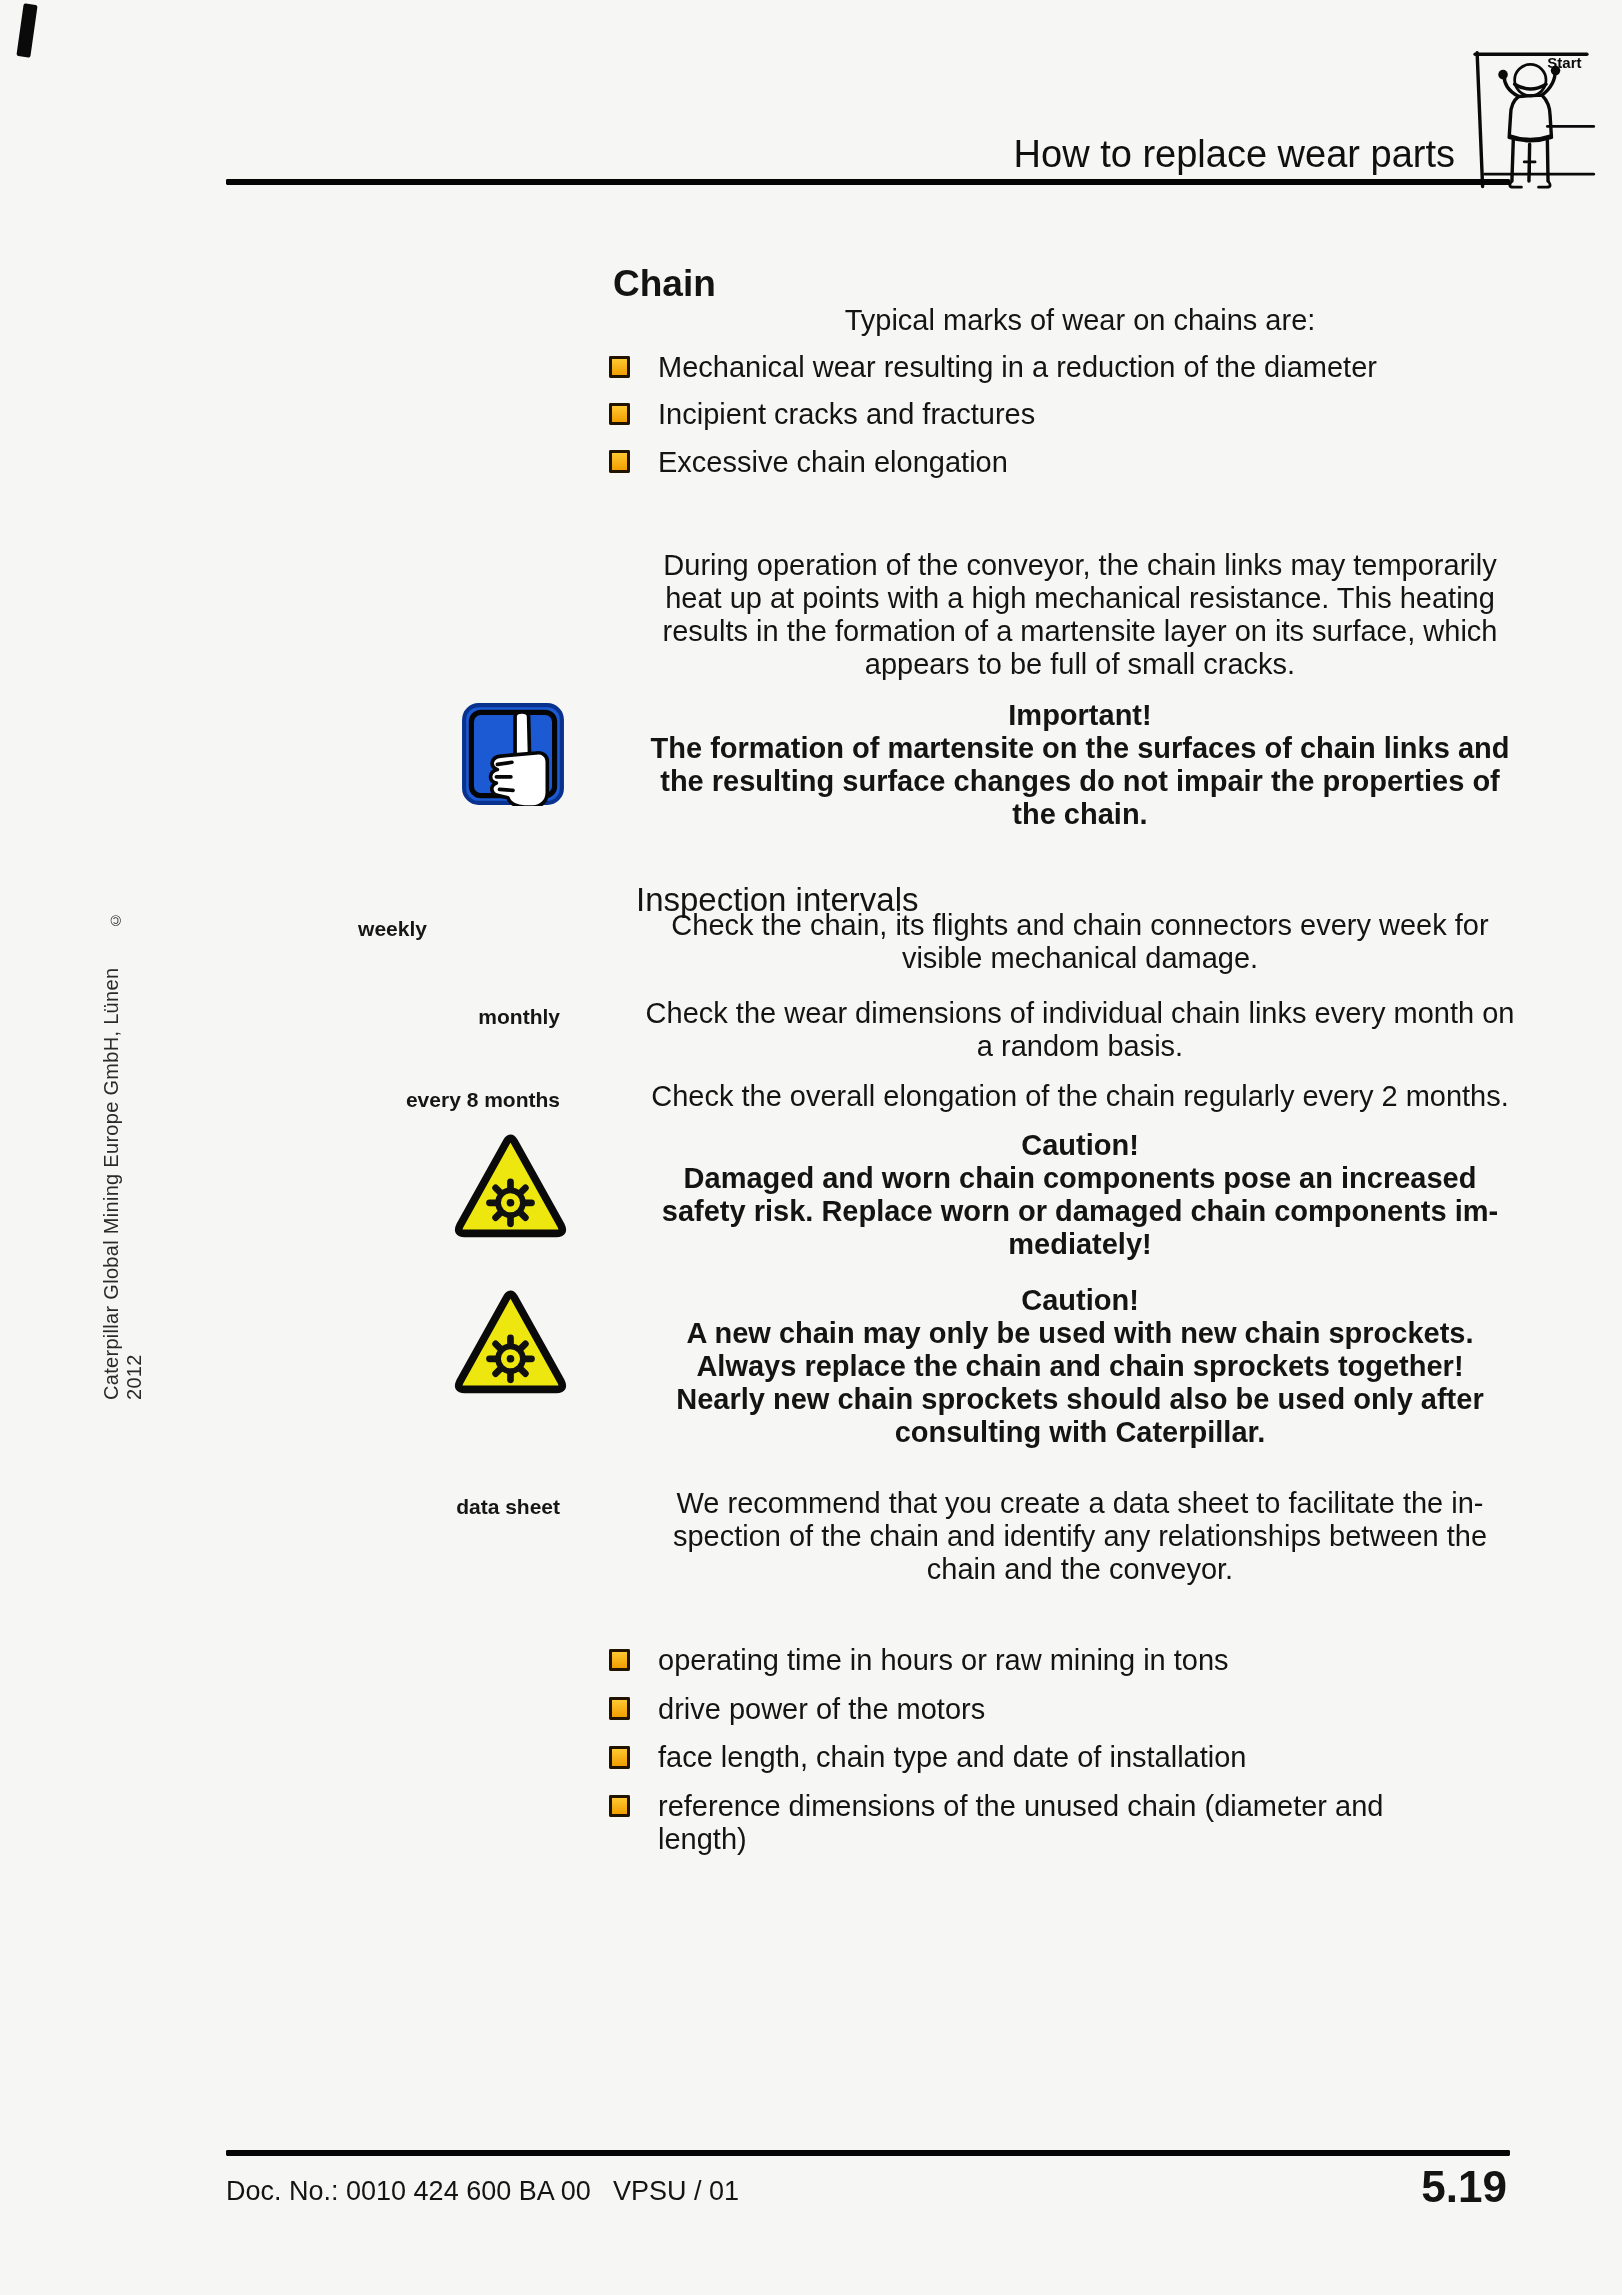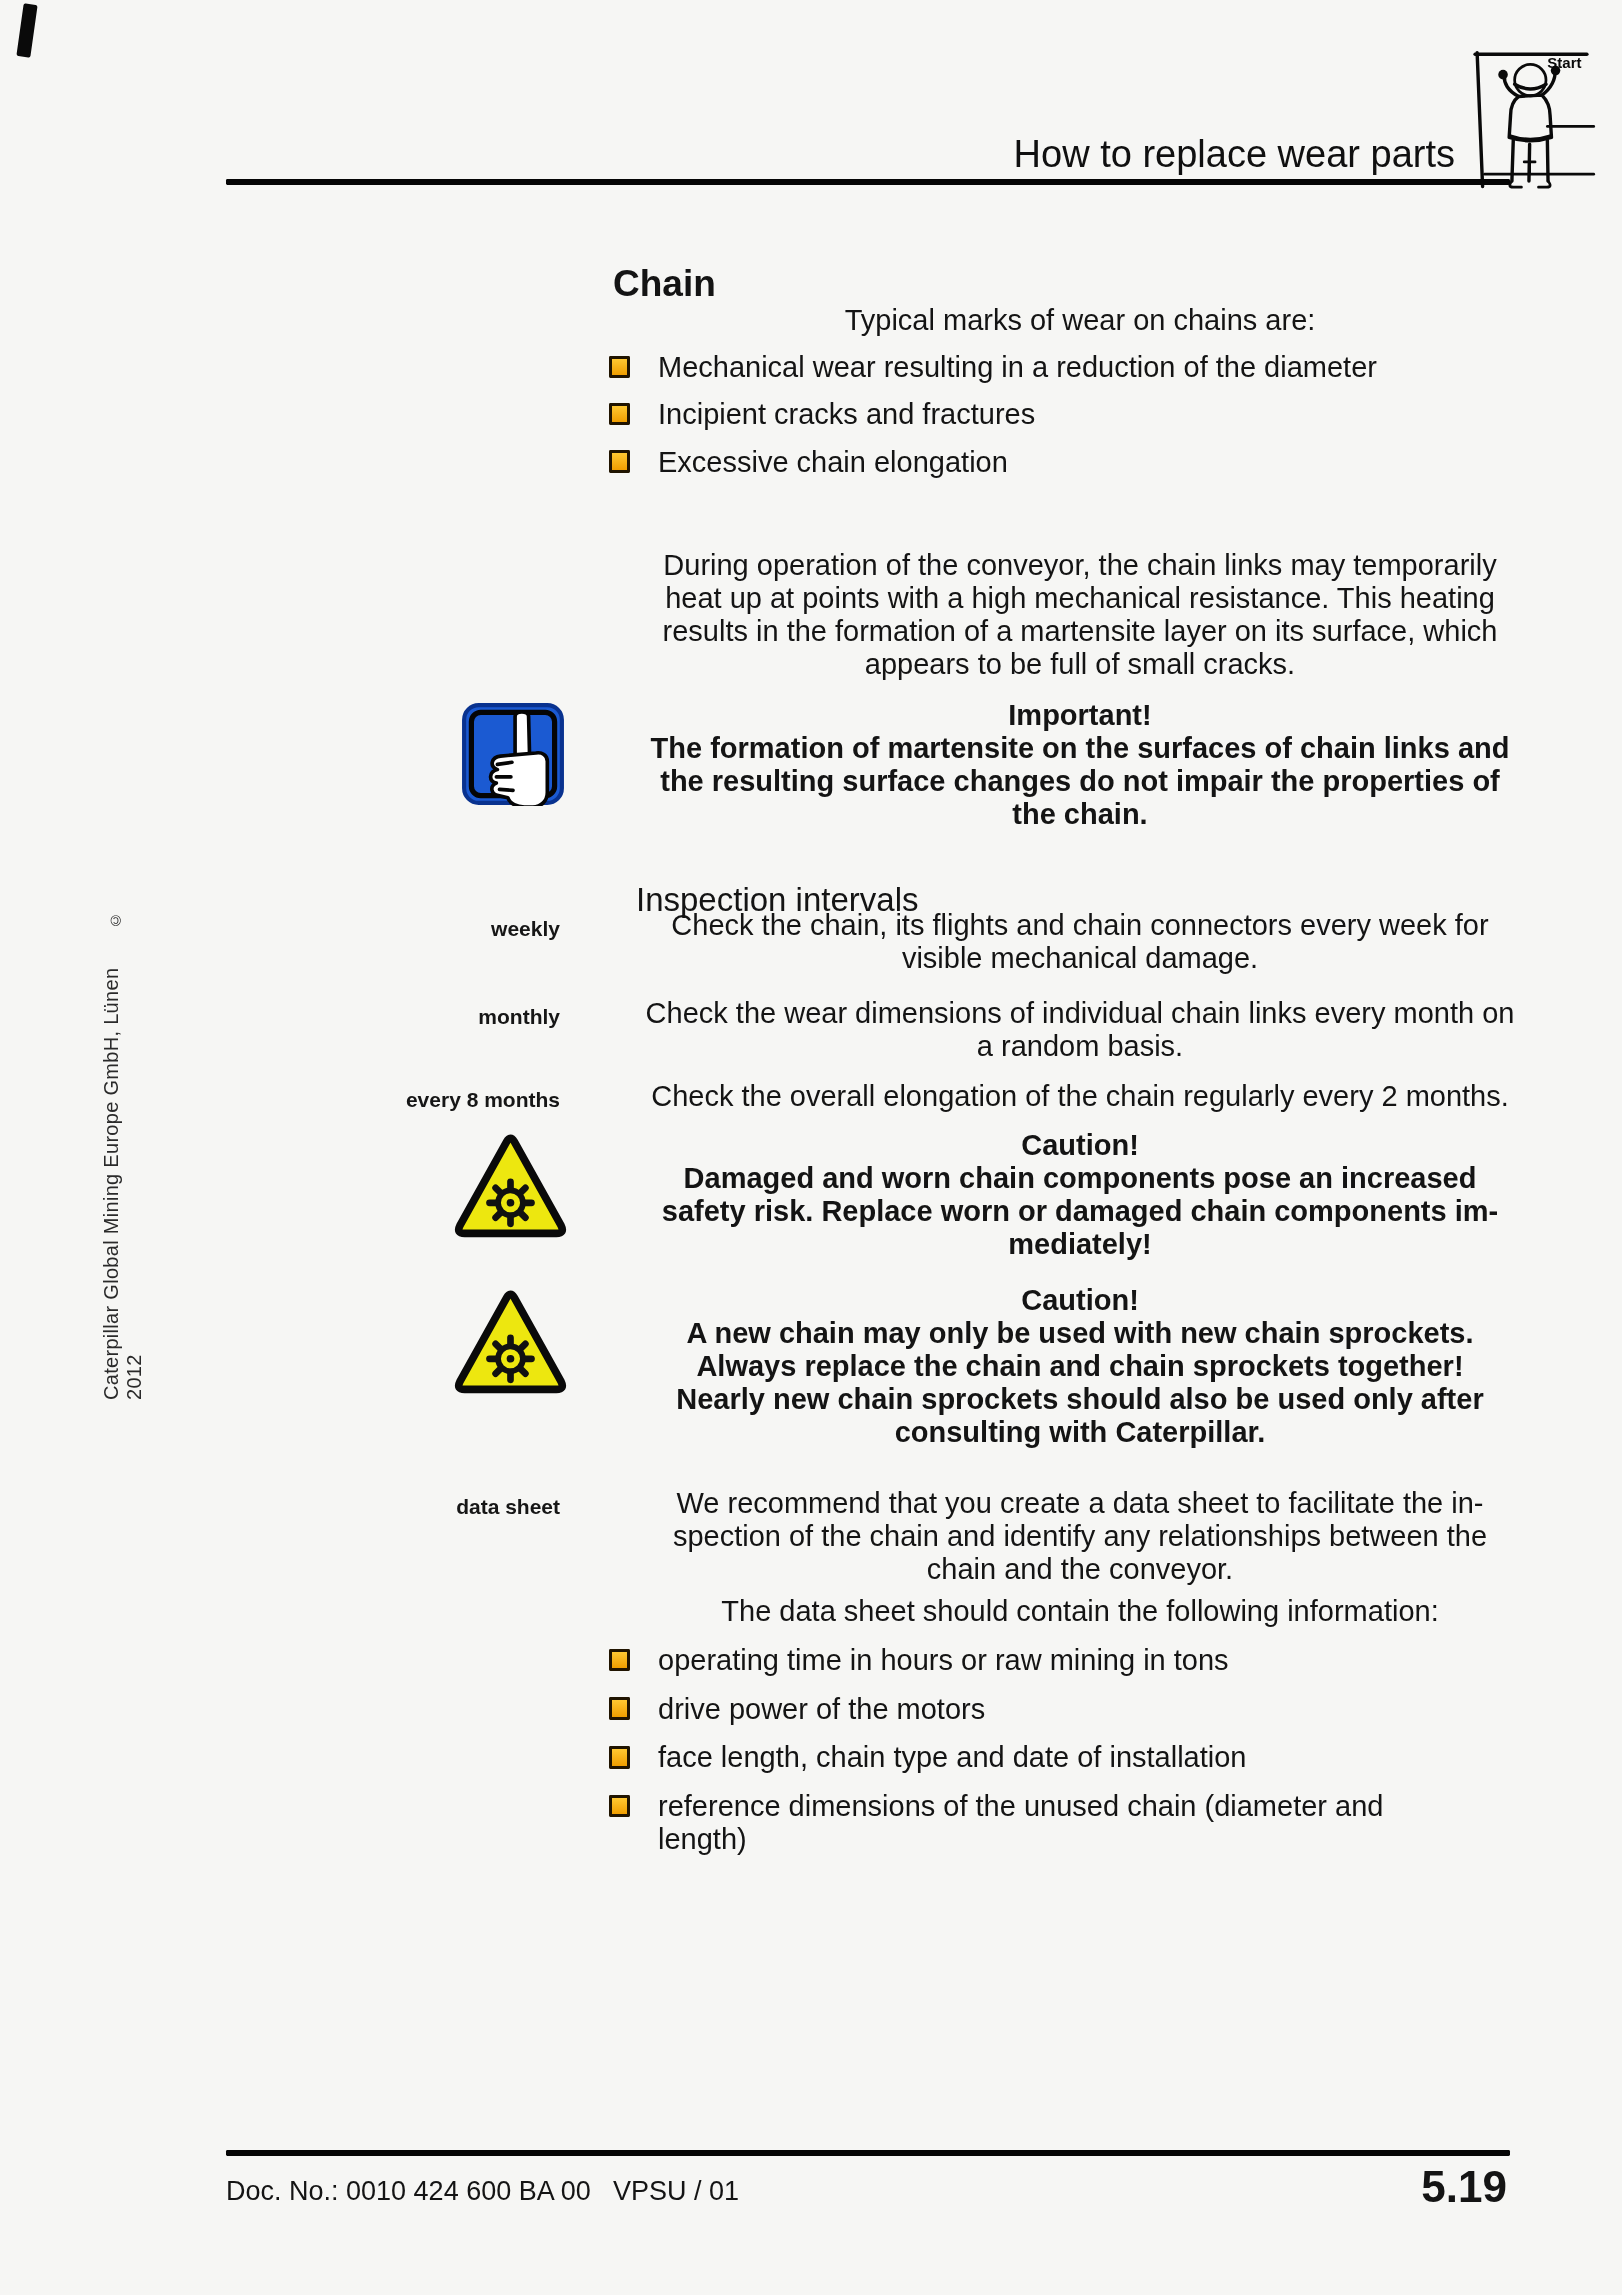--- a/index.html
+++ b/index.html
@@ -131,21 +131,21 @@
   </div>
   <div class="body-text b" style="top:699px;">
     <div>Important!</div>
     <div class="preline">The formation of martensite on the surfaces of chain links and
 the resulting surface changes do not impair the properties of
 the chain.</div>
   </div>
 
   <h2 class="section-heading" style="top:856px;">Inspection intervals</h2>
 
-  <div class="margin-label" style="top:912px;">weekly</div>
+  <div class="margin-label" style="top:912px;text-align:center;">weekly</div>
   <div class="body-text preline" style="top:909px;">Check the chain, its flights and chain connectors every week for
 visible mechanical damage.</div>
 
   <div class="margin-label" style="top:1000px;">monthly</div>
   <div class="body-text preline" style="top:997px;">Check the wear dimensions of individual chain links every month on
 a random basis.</div>
 
   <div class="margin-label" style="top:1083px;">every 8 months</div>
   <div class="body-text preline" style="top:1080px;">Check the overall elongation of the chain regularly every 2 months.</div>
 
@@ -196,21 +196,20 @@
 Always replace the chain and chain sprockets together!
 Nearly new chain sprockets should also be used only after
 consulting with Caterpillar.</div>
   </div>
 
   <div class="margin-label" style="top:1490px;">data sheet</div>
   <div class="body-text preline" style="top:1487px;">We recommend that you create a data sheet to facilitate the in-
 spection of the chain and identify any relationships between the
 chain and the conveyor.</div>
 
-  <div class="body-text" style="top:1595px;">The data sheet should contain the following information:</div>
 
   <ul class="blist wide" style="top:1644px;">
     <li><span class="bullet"></span><span class="preline">operating time in hours or raw mining in tons</span></li>
     <li><span class="bullet"></span><span class="preline">drive power of the motors</span></li>
     <li><span class="bullet"></span><span class="preline">face length, chain type and date of installation</span></li>
     <li><span class="bullet"></span><span class="preline">reference dimensions of the unused chain (diameter and
 length)</span></li>
   </ul>
 
   <div class="rule rule-bottom"></div>

